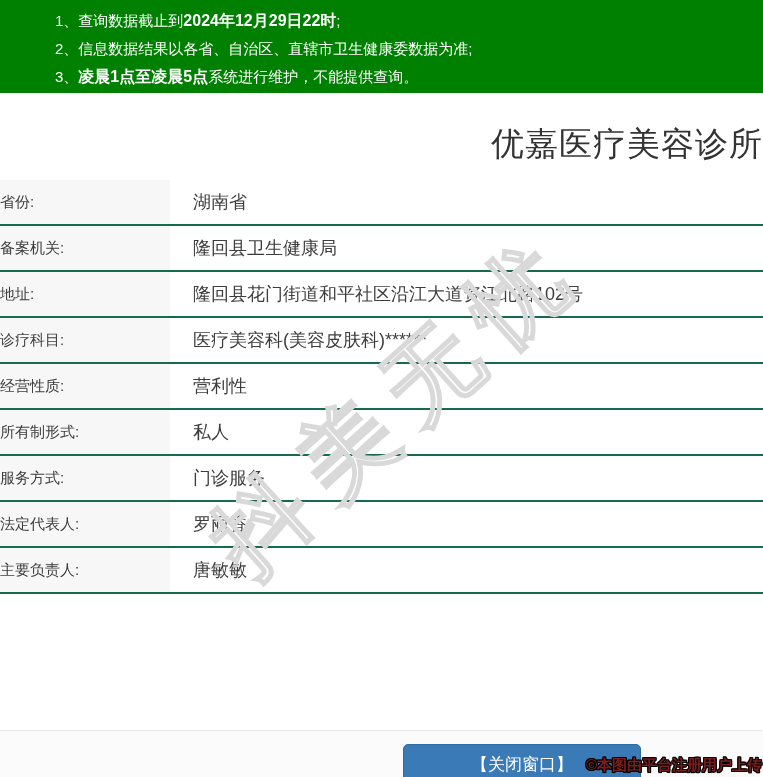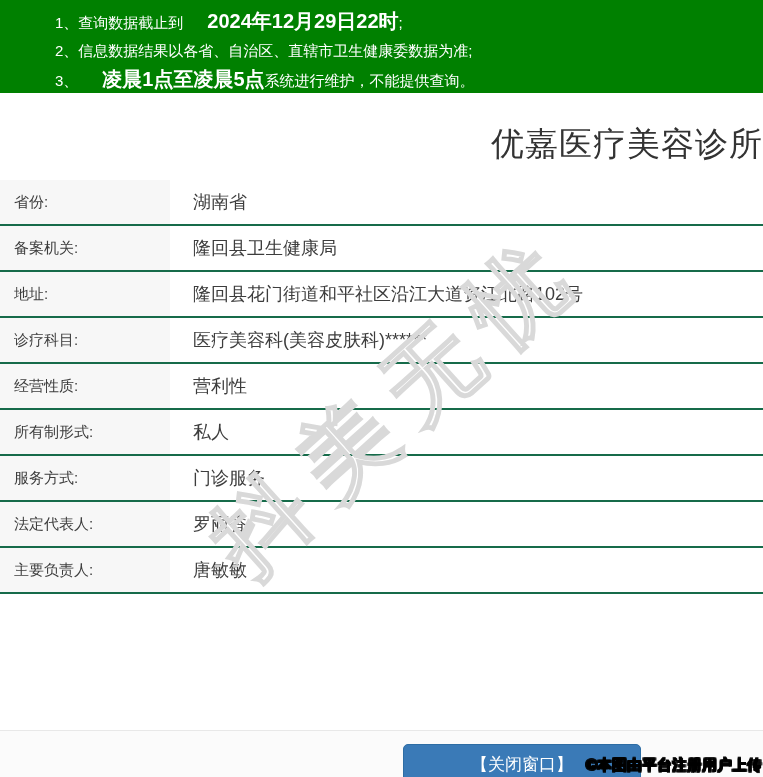--- a/index.html
+++ b/index.html
@@ -7,33 +7,33 @@
     width:763px;height:777px;position:relative;overflow:hidden;
     background:#ffffff;font-family:"Liberation Sans","DejaVu Sans",sans-serif;
   }
   
   .banner{
     position:absolute;top:0;left:0;width:763px;height:93px;
     background:#008000;color:#ffffff;box-sizing:border-box;
     padding:7px 0 0 55px;font-size:15px;
   }
   .banner .line{line-height:28px;white-space:nowrap;}
-  .banner .seg-bold{font-weight:bold;font-size:20px;padding-left:24px;}
+  .banner .seg-bold{font-weight:bold;font-size:16px;}
   
   .page-title{
     position:absolute;top:122px;left:285px;width:478px;
     text-align:right;font-size:33px;color:#333333;letter-spacing:1px;
     white-space:nowrap;
   }
   
   .record-table{position:absolute;top:180px;left:0;width:763px;}
   .row{display:flex;height:44px;border-bottom:2px solid #166b4a;background:#ffffff;}
   .cell-label{
     width:170px;box-sizing:border-box;background:#f7f7f7;
-    padding-left:14px;display:flex;align-items:center;
+    padding-left:0;display:flex;align-items:center;
     font-size:15px;color:#3d3d3d;
   }
   .cell-value{
     flex:1;padding-left:23px;display:flex;align-items:center;
     font-size:18px;color:#3d3d3d;
   }
   
   .watermark{
     position:absolute;left:150px;top:345px;width:480px;height:100px;
     text-align:center;font-size:92px;font-weight:bold;letter-spacing:22px;
@@ -48,21 +48,21 @@
   }
   .close-btn{
     position:absolute;left:403px;top:744px;width:238px;height:44px;
     box-sizing:border-box;background:#3a7ab7;border:1px solid #2e6da4;
     border-radius:5px;color:#ffffff;font-size:17px;text-align:center;
     line-height:40px;cursor:pointer;z-index:6;
     font-family:"Liberation Sans","DejaVu Sans",sans-serif;
   }
   .copyright{
     position:absolute;right:1px;bottom:2px;z-index:7;
-    font-size:15px;font-weight:normal;color:#000000;white-space:nowrap;
+    font-size:15px;font-weight:bold;color:#7f1d1d;white-space:nowrap;
     text-shadow:-1px -1px 0 #000,1px -1px 0 #000,-1px 1px 0 #000,1px 1px 0 #000,
                 0 -1px 0 #000,0 1px 0 #000,-1px 0 0 #000,1px 0 0 #000;
   }
 </style>
 </head>
 <body>
 
 <div class="banner">
   <div class="line"><span>1、查询数据截止到</span><span class="seg-bold">2024年12月29日22时</span><span>;</span></div>
   <div class="line"><span>2、信息数据结果以各省、自治区、直辖市卫生健康委数据为准;</span></div>

